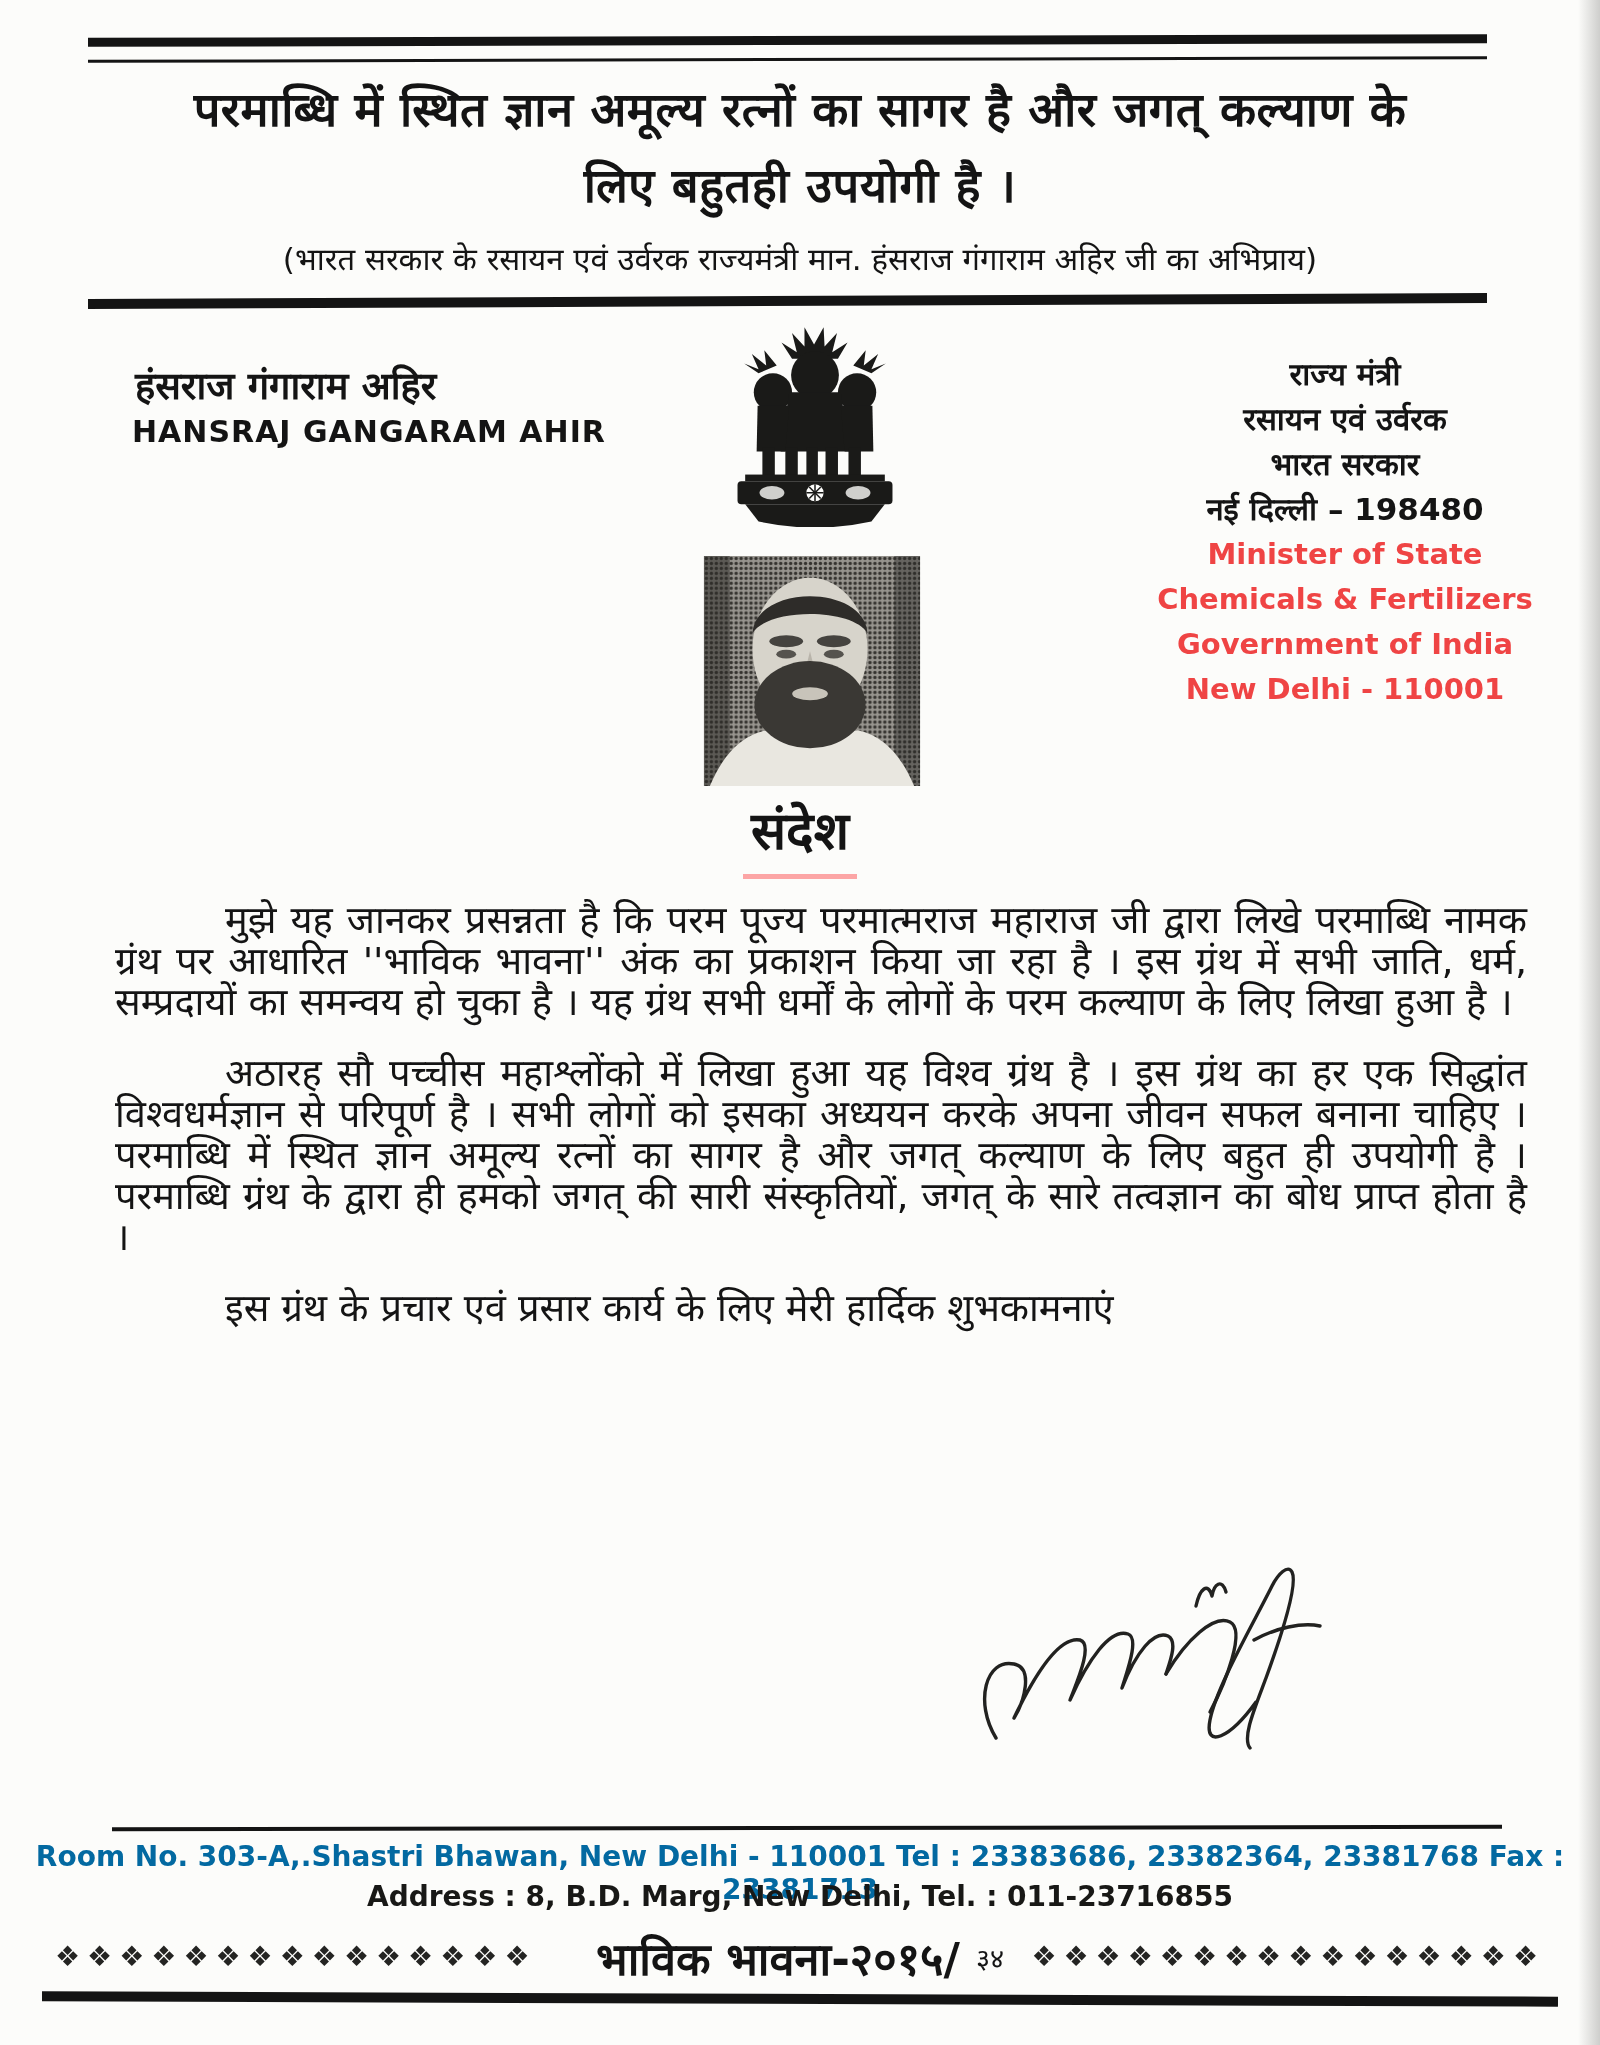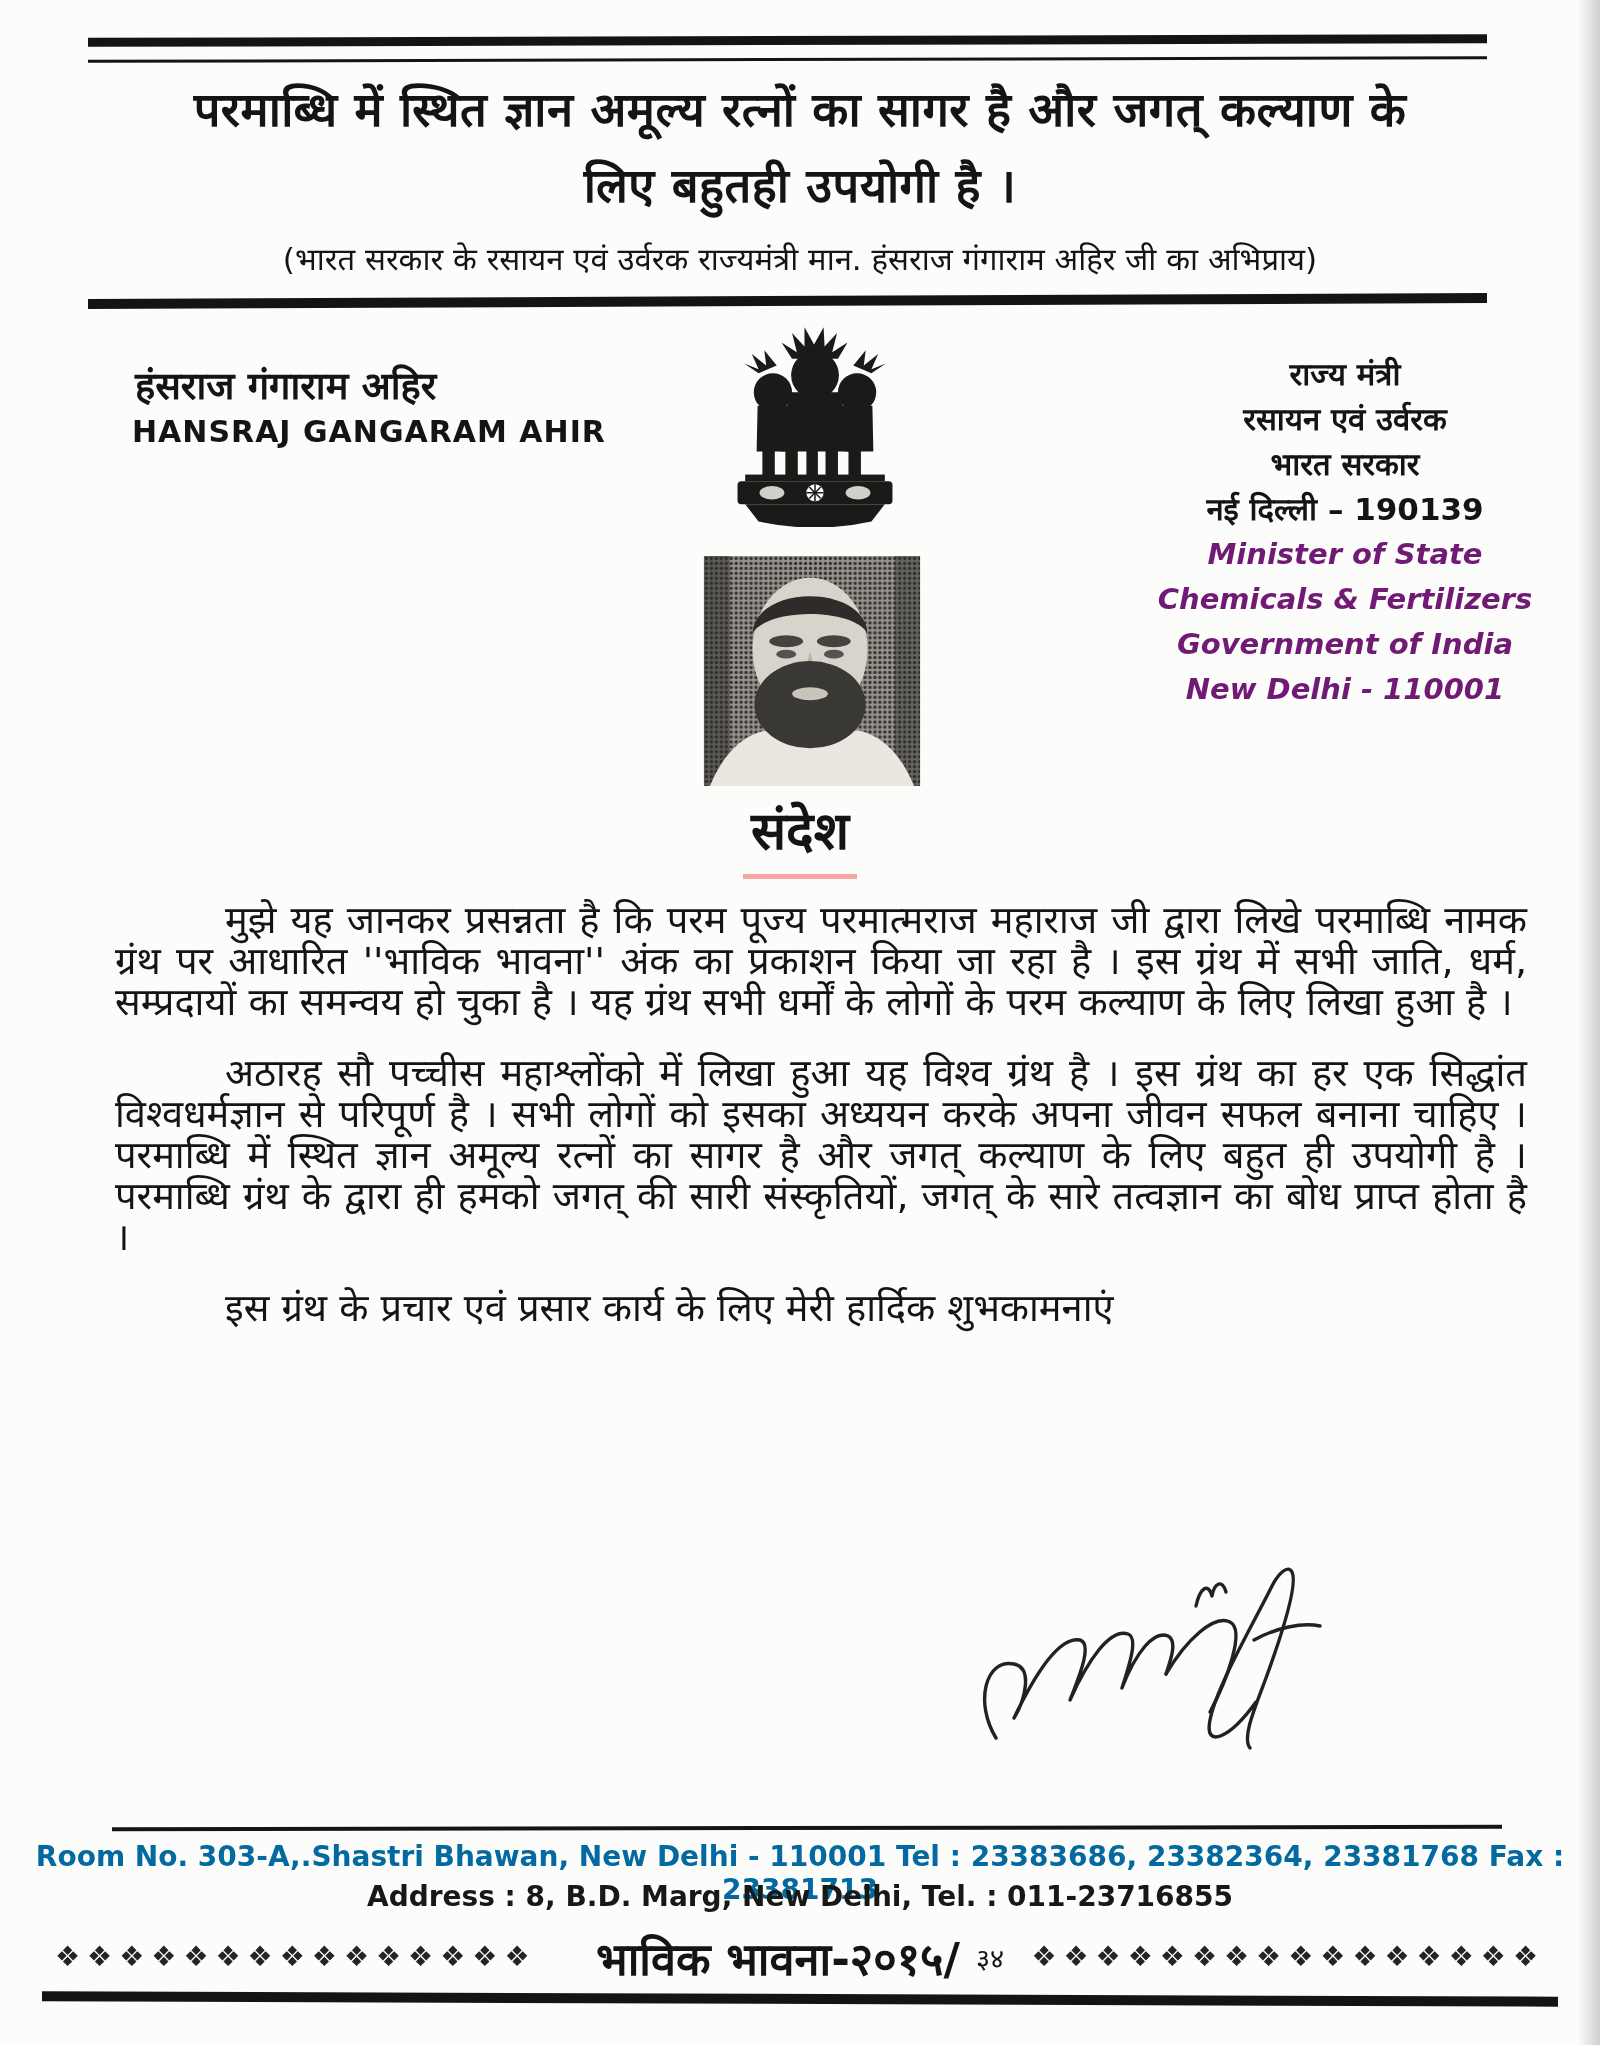--- a/index.html
+++ b/index.html
@@ -34,21 +34,21 @@
     text-align:center; font-size:18px; font-weight:700; letter-spacing:4px;margin-top:36px;
   }
   .photo{position:absolute; left:703px; top:556px; width:218px; height:230px;}
 
   .office{
     position:absolute; left:1140px; top:352px; width:410px;
     text-align:center;
   }
   .office div{line-height:45px;}
   .office .hi{font-size:31px; font-weight:700;}
-  .office .en{font-size:29px; font-weight:600; color:#701a75;font-style:italic;}
+  .office .en{font-size:29px; font-weight:600; color:#ef4444;}
 
   .msg-heading-wrap{position:absolute; left:0; right:0; top:793px; text-align:center;}
   .msg-heading{
     display:inline-block; font-size:52px; font-weight:700;
     border-bottom:5px solid #fca5a5; padding:0 8px 10px 8px;
   }
 
   .body-text{
     position:absolute; left:115px; top:900px; width:1412px;
     font-size:38px; line-height:41px; text-align:justify;
@@ -152,21 +152,21 @@
     <ellipse cx="131" cy="99" rx="10" ry="4.5" fill="#55534e"></ellipse>
     <path d="M107,96 L100,124 L114,124 Z" fill="#b8b4aa"></path>
     <ellipse cx="107" cy="150" rx="56" ry="44" fill="#3a3834"></ellipse>
     <ellipse cx="107" cy="139" rx="18" ry="6.5" fill="#c8c4ba"></ellipse>
   </svg>
 
   <div class="office">
     <div class="hi">राज्य मंत्री</div>
     <div class="hi">रसायन एवं उर्वरक</div>
     <div class="hi">भारत सरकार</div>
-    <div class="hi">नई दिल्ली – 190139</div>
+    <div class="hi">नई दिल्ली – 198480</div>
     <div class="en">Minister of State</div>
     <div class="en">Chemicals &amp; Fertilizers</div>
     <div class="en">Government of India</div>
     <div class="en">New Delhi - 110001</div>
   </div>
 
   <div class="msg-heading-wrap">
     <span class="msg-heading">संदेश</span>
   </div>
 

